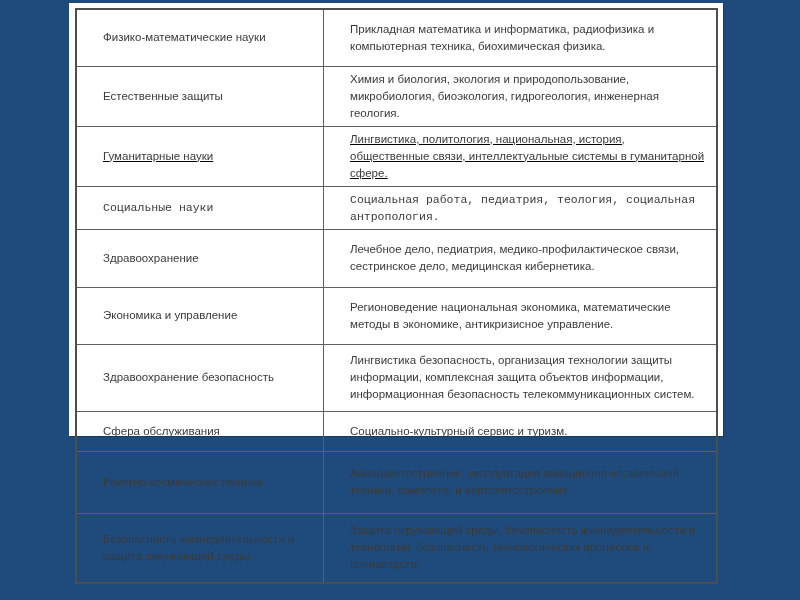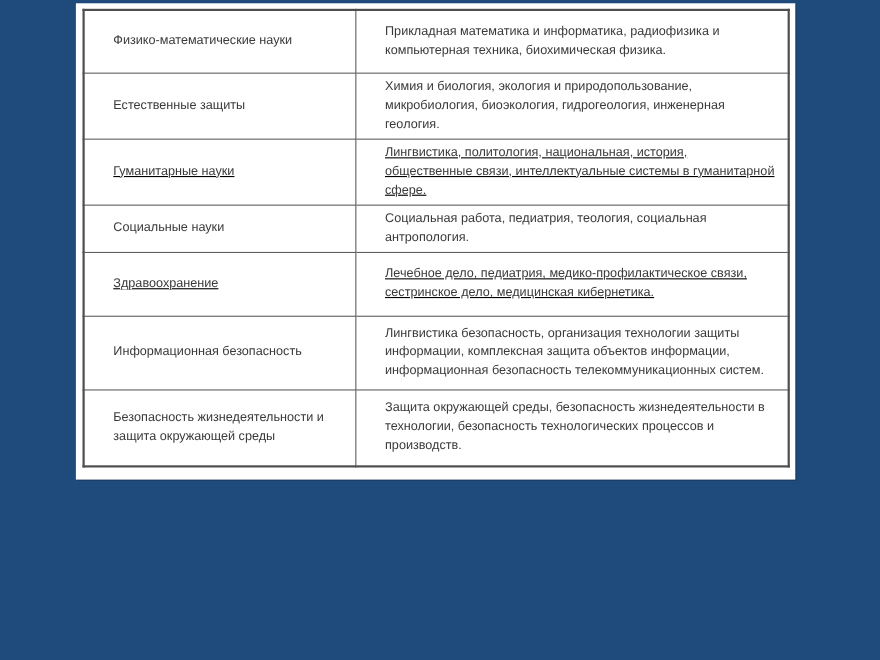--- a/index.html
+++ b/index.html
@@ -42,22 +42,22 @@
   td.category-cell {
     width: 212px;
     padding: 4px 8px 4px 26px;
   }
   td.programs-cell {
     padding: 4px 10px 4px 26px;
   }
   tr.row-1  { height: 57px; }
   tr.row-2  { height: 57px; }
   tr.row-3  { height: 55px; text-decoration: underline; }
-  tr.row-4  { height: 40px; }
-  tr.row-5  { height: 58px; text-decoration: underline; }
+  tr.row-4  { height: 40px; font-family: Liberation Mono, monospace; }
+  tr.row-5  { height: 58px; }
   tr.row-6  { height: 57px; }
   tr.row-7  { height: 67px; }
   tr.row-8  { height: 40px; }
   tr.row-9  { height: 62px; }
   tr.row-10 { height: 70px; }
 </style>
 </head>
 <body>
 
 <div class="slide">
@@ -76,23 +76,35 @@
         <td class="programs-cell">Лингвистика, политология, национальная, история, общественные связи, интеллектуальные системы в гуманитарной сфере.</td>
       </tr>
       <tr class="row-4">
         <td class="category-cell">Социальные науки</td>
         <td class="programs-cell">Социальная работа, педиатрия, теология, социальная антропология.</td>
       </tr>
       <tr class="row-5">
         <td class="category-cell">Здравоохранение</td>
         <td class="programs-cell">Лечебное дело, педиатрия, медико-профилактическое связи, сестринское дело, медицинская кибернетика.</td>
       </tr>
+      <tr class="row-6">
+        <td class="category-cell">Экономика и управление</td>
+        <td class="programs-cell">Регионоведение национальная экономика, математические методы в экономике, антикризисное управление.</td>
+      </tr>
       <tr class="row-7">
-        <td class="category-cell">Информационная безопасность</td>
+        <td class="category-cell">Здравоохранение безопасность</td>
         <td class="programs-cell">Лингвистика безопасность, организация технологии защиты информации, комплексная защита объектов информации, информационная безопасность телекоммуникационных систем.</td>
+      </tr>
+      <tr class="row-8">
+        <td class="category-cell">Сфера обслуживания</td>
+        <td class="programs-cell">Социально-культурный сервис и туризм.</td>
+      </tr>
+      <tr class="row-9">
+        <td class="category-cell">Ракетно-космическая техника</td>
+        <td class="programs-cell">Авиаракетостроение, эксплуатация авиационно-космической техники, самолето- и вертолетостроение.</td>
       </tr>
       <tr class="row-10">
         <td class="category-cell">Безопасность жизнедеятельности и защита окружающей среды</td>
         <td class="programs-cell">Защита окружающей среды, безопасность жизнедеятельности в технологии, безопасность технологических процессов и производств.</td>
       </tr>
     </tbody>
   </table>
 </div>
 
 </body></html>

